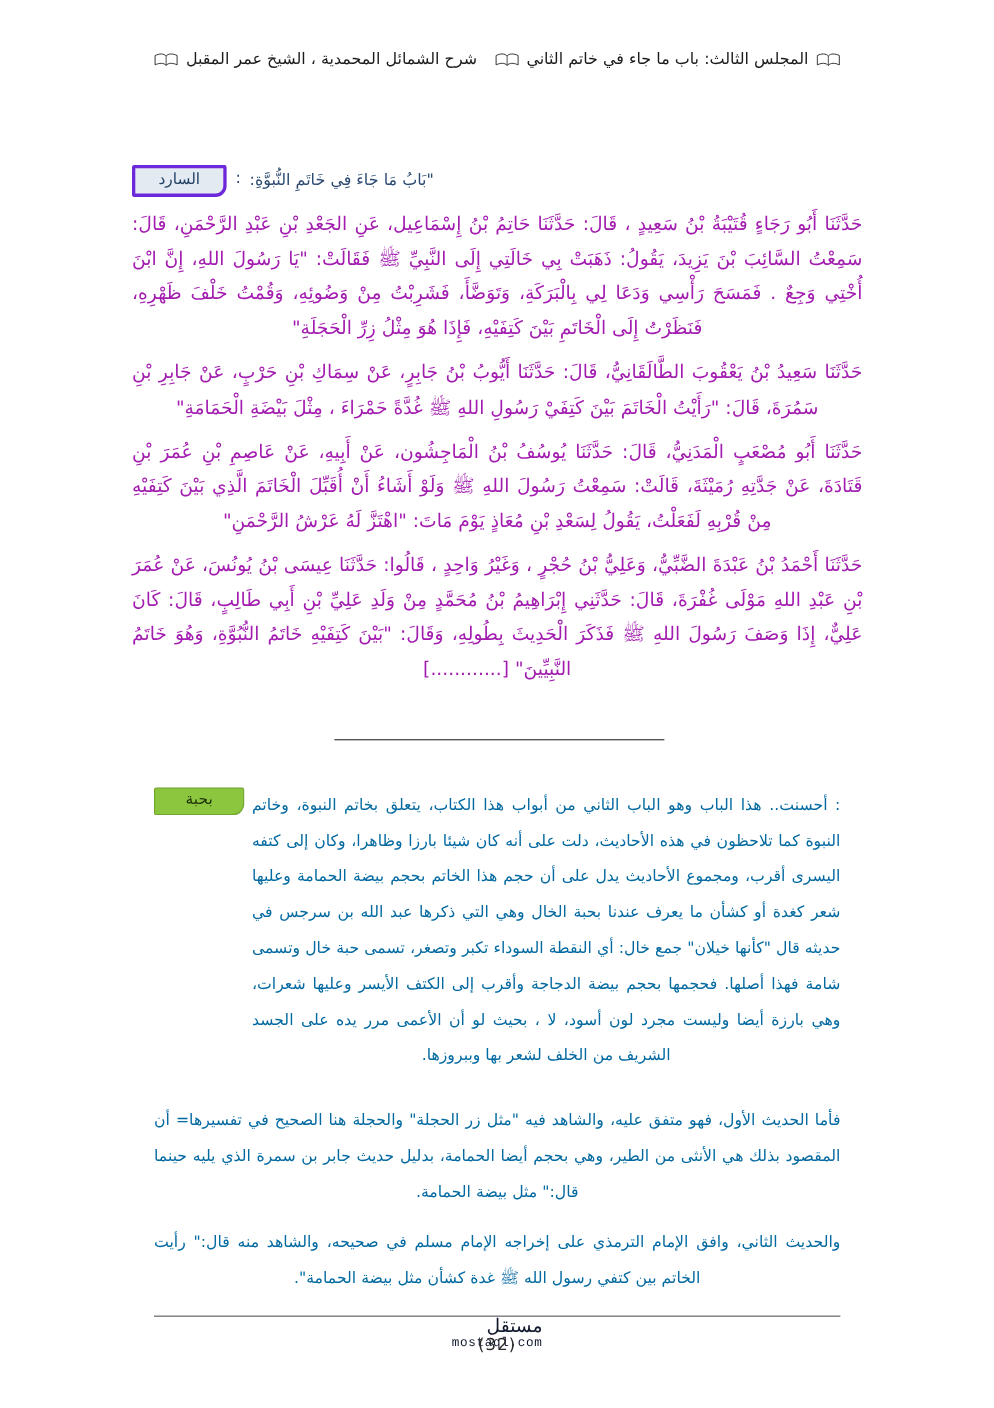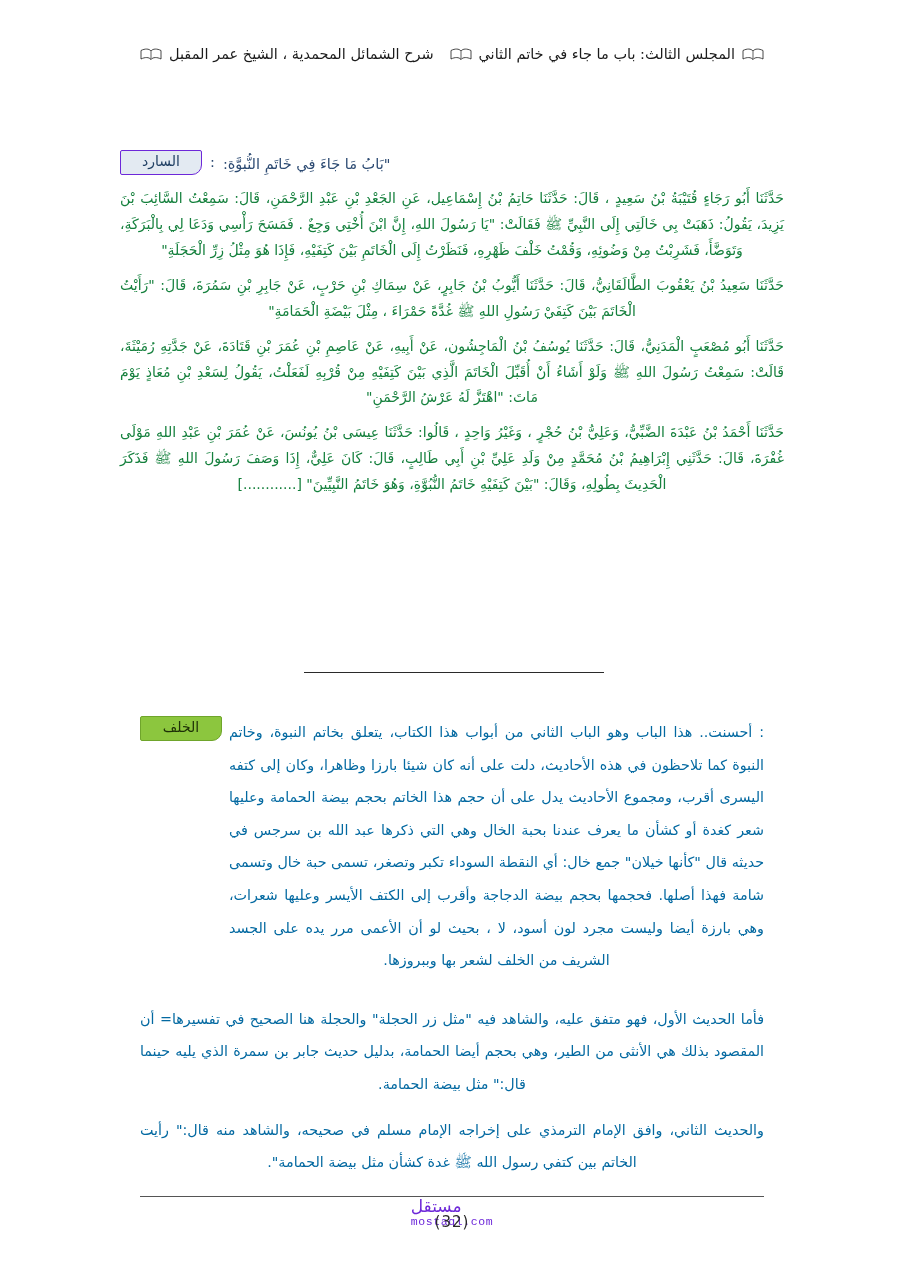--- a/index.html
+++ b/index.html
@@ -75,21 +75,21 @@
     align-items: center;
     justify-content: center;
     min-width: 56px;
     padding: 3px 12px 5px 12px;
     font-size: 14px;
     line-height: 1.1;
     position: relative;
   }
   .badge-narrator {
     background: #e3eaf2;
-    border: 1px solid #6d28d9;
+    border: 3px solid #6d28d9;
     color: #1f3f63;
     border-radius: 2px 2px 10px 2px;
   }
   .badge-sheikh {
     background: #8cc63e;
     border: 1px solid #6fa52b;
     color: #1d2f07;
     border-radius: 2px 2px 10px 2px;
   }
   .speaker-colon {
@@ -98,22 +98,22 @@
     padding-top: 4px;
   }
   .heading-quote {
     color: #2c4a72;
     font-size: 14.5px;
     padding-top: 3px;
     line-height: 1.6;
   }
 
   .blue-para {
-    color: #15803d;
-    font-size: 14px;
+    color: #a21caf;
+    font-size: 17px;
     line-height: 1.85;
     text-align: justify;
     text-align-last: center;
     margin: 0 0 9px 0;
     direction: rtl;
     letter-spacing: 0;
   }
   .blue-para.last-centered { text-align-last: center; }
 
   
@@ -184,22 +184,22 @@
     letter-spacing: 1px;
     position: relative;
     z-index: 2;
     font-family: "DejaVu Sans", sans-serif;
   }
   .watermark {
     position: absolute;
     top: -2px;
     left: 50%;
     transform: translateX(-50%);
-    text-align: left;
-    color: #6d28d9;
+    text-align: right;
+    color: #0f172a;
     z-index: 1;
     pointer-events: none;
   }
   .watermark-ar {
     font-size: 17px;
     line-height: 1;
     font-family: "DejaVu Sans", sans-serif;
   }
   .watermark-lat {
     font-size: 11.5px;
@@ -252,21 +252,21 @@
     <p class="blue-para">حَدَّثَنَا سَعِيدُ بْنُ يَعْقُوبَ الطَّالَقَانِيُّ، قَالَ: حَدَّثَنَا أَيُّوبُ بْنُ جَابِرٍ، عَنْ سِمَاكِ بْنِ حَرْبٍ، عَنْ جَابِرِ بْنِ سَمُرَةَ، قَالَ: "رَأَيْتُ الْخَاتَمَ بَيْنَ كَتِفَيْ رَسُولِ اللهِ ﷺ غُدَّةً حَمْرَاءَ ، مِثْلَ بَيْضَةِ الْحَمَامَةِ"</p>
     <p class="blue-para">حَدَّثَنَا أَبُو مُصْعَبٍ الْمَدَنِيُّ، قَالَ: حَدَّثَنَا يُوسُفُ بْنُ الْمَاجِشُون، عَنْ أَبِيهِ، عَنْ عَاصِمِ بْنِ عُمَرَ بْنِ قَتَادَةَ، عَنْ جَدَّتِهِ رُمَيْثَةَ، قَالَتْ: سَمِعْتُ رَسُولَ اللهِ ﷺ وَلَوْ أَشَاءُ أَنْ أُقَبِّلَ الْخَاتَمَ الَّذِي بَيْنَ كَتِفَيْهِ مِنْ قُرْبِهِ لَفَعَلْتُ، يَقُولُ لِسَعْدِ بْنِ مُعَاذٍ يَوْمَ مَاتَ: "اهْتَزَّ لَهُ عَرْشُ الرَّحْمَنِ"</p>
     <p class="blue-para last-centered">حَدَّثَنَا أَحْمَدُ بْنُ عَبْدَةَ الضَّبِّيُّ، وَعَلِيُّ بْنُ حُجْرٍ ، وَغَيْرُ وَاحِدٍ ، قَالُوا: حَدَّثَنَا عِيسَى بْنُ يُونُسَ، عَنْ عُمَرَ بْنِ عَبْدِ اللهِ مَوْلَى غُفْرَةَ، قَالَ: حَدَّثَنِي إِبْرَاهِيمُ بْنُ مُحَمَّدٍ مِنْ وَلَدِ عَلِيِّ بْنِ أَبِي طَالِبٍ، قَالَ: كَانَ عَلِيٌّ، إِذَا وَصَفَ رَسُولَ اللهِ ﷺ فَذَكَرَ الْحَدِيثَ بِطُولِهِ، وَقَالَ: "بَيْنَ كَتِفَيْهِ خَاتَمُ النُّبُوَّةِ، وَهُوَ خَاتَمُ النَّبِيِّينَ" [............]</p>
   </div>
 
   <div class="divider"></div>
 
   <div class="commentary-block">
 
     <div class="speaker-line-sheikh">
-      <span class="badge badge-sheikh">الخلف</span>
+      <span class="badge badge-sheikh">بحبة</span>
       <p class="black-para" style="margin:0;">
         <span>:</span>
         <span class="inline-first">أحسنت.. هذا الباب وهو الباب الثاني من أبواب هذا الكتاب، يتعلق بخاتم النبوة، وخاتم النبوة كما تلاحظون في هذه الأحاديث، دلت على أنه كان شيئا بارزا وظاهرا، وكان إلى كتفه اليسرى أقرب، ومجموع الأحاديث يدل على أن حجم هذا الخاتم بحجم بيضة الحمامة وعليها شعر كغدة أو كشأن ما يعرف عندنا بحبة الخال وهي التي ذكرها عبد الله بن سرجس في حديثه قال "كأنها خيلان" جمع خال: أي النقطة السوداء تكبر وتصغر، تسمى حبة خال وتسمى شامة فهذا أصلها. فحجمها بحجم بيضة الدجاجة وأقرب إلى الكتف الأيسر وعليها شعرات، وهي بارزة أيضا وليست مجرد لون أسود، لا ، بحيث لو أن الأعمى مرر يده على الجسد الشريف من الخلف لشعر بها وببروزها.</span>
       </p>
     </div>
 
     <p class="black-para para-gap-lg">فأما الحديث الأول، فهو متفق عليه، والشاهد فيه "مثل زر الحجلة" والحجلة هنا الصحيح في تفسيرها= أن المقصود بذلك هي الأنثى من الطير، وهي بحجم أيضا الحمامة، بدليل حديث جابر بن سمرة الذي يليه حينما قال:" مثل بيضة الحمامة.</p>
     <p class="black-para">والحديث الثاني، وافق الإمام الترمذي على إخراجه الإمام مسلم في صحيحه، والشاهد منه قال:" رأيت الخاتم بين كتفي رسول الله ﷺ غدة كشأن مثل بيضة الحمامة".</p>
   </div>
 

